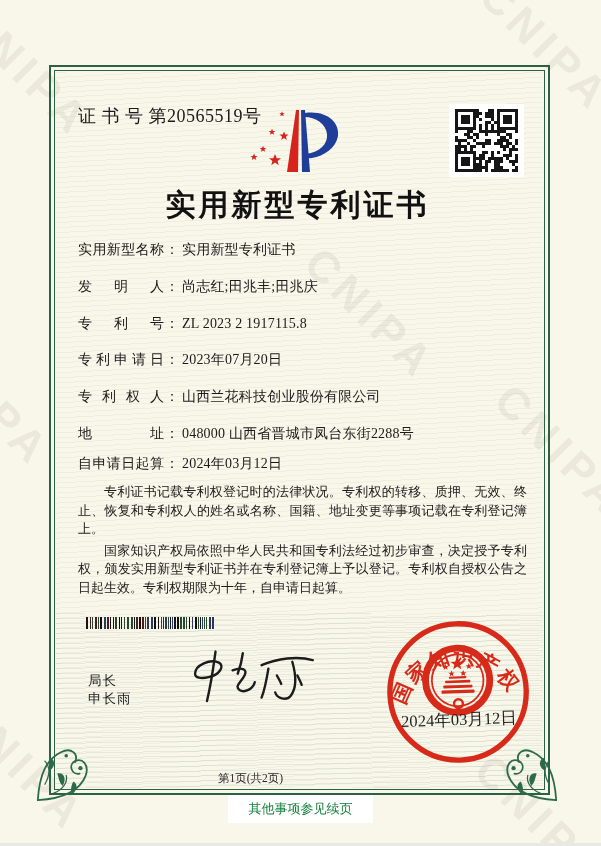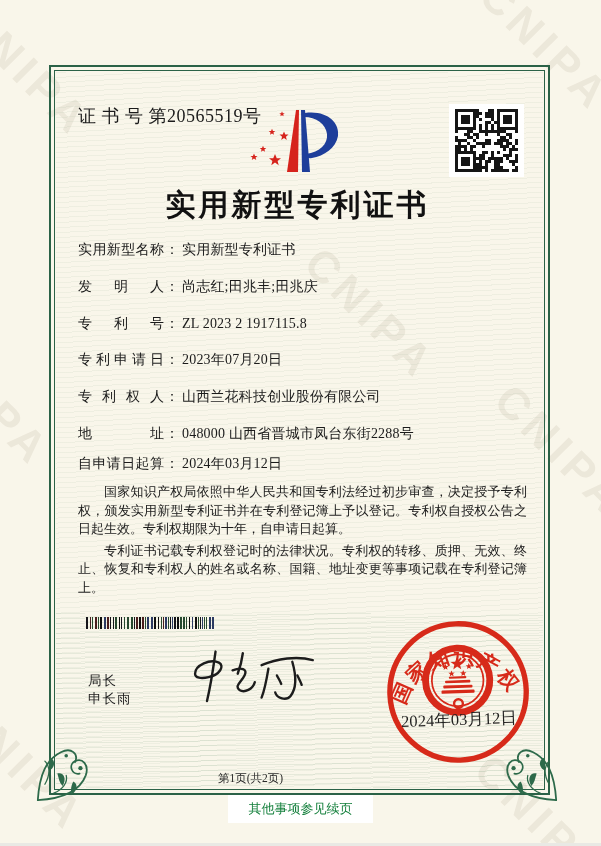--- a/index.html
+++ b/index.html
@@ -598,22 +598,22 @@
     <span class="flabel">专利权人</span><span class="fcolon">：</span><span class="fvalue">山西兰花科技创业股份有限公司</span>
   </div>
   <div class="row" style="top:425px;">
     <span class="flabel">地址</span><span class="fcolon">：</span><span class="fvalue">048000 山西省晋城市凤台东街2288号</span>
   </div>
   <div class="row" style="top:455px;">
     <span class="flabel">自申请日起算</span><span class="fcolon">：</span><span class="fvalue">2024年03月12日</span>
   </div>
 
   <div id="body-text">
+    <p>专利证书记载专利权登记时的法律状况。专利权的转移、质押、无效、终止、恢复和专利权人的姓名或名称、国籍、地址变更等事项记载在专利登记簿上。</p>
     <p>国家知识产权局依照中华人民共和国专利法经过初步审查，决定授予专利权，颁发实用新型专利证书并在专利登记簿上予以登记。专利权自授权公告之日起生效。专利权期限为十年，自申请日起算。</p>
-    <p>专利证书记载专利权登记时的法律状况。专利权的转移、质押、无效、终止、恢复和专利权人的姓名或名称、国籍、地址变更等事项记载在专利登记簿上。</p>
   </div>
 
   <div id="barcode">
       <span style="width: 2px; background: rgb(21, 21, 26); margin-right: 2px;"></span>
       <span style="width: 1px; background: rgb(74, 30, 30); margin-right: 1px;"></span>
       <span style="width: 1px; background: rgb(39, 73, 47); margin-right: 2px;"></span>
       <span style="width: 2px; background: rgb(74, 30, 30); margin-right: 1px;"></span>
       <span style="width: 1px; background: rgb(39, 73, 47); margin-right: 1px;"></span>
       <span style="width: 2px; background: rgb(16, 16, 16); margin-right: 2px;"></span>
       <span style="width: 2px; background: rgb(44, 58, 98); margin-right: 1px;"></span>

